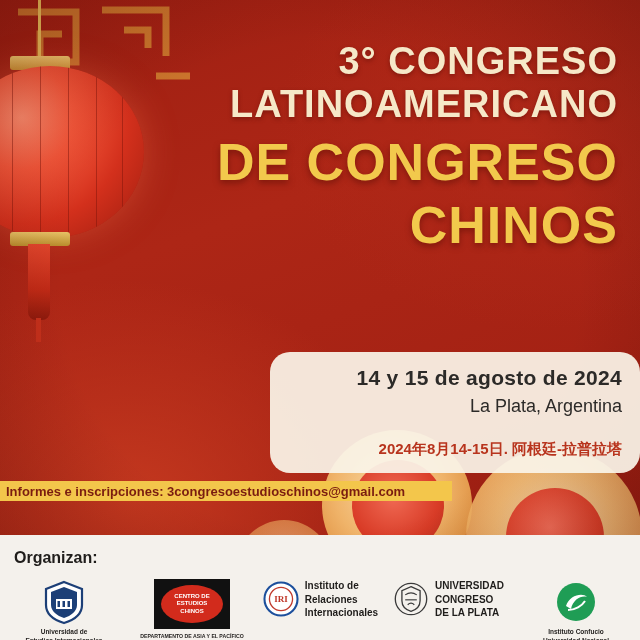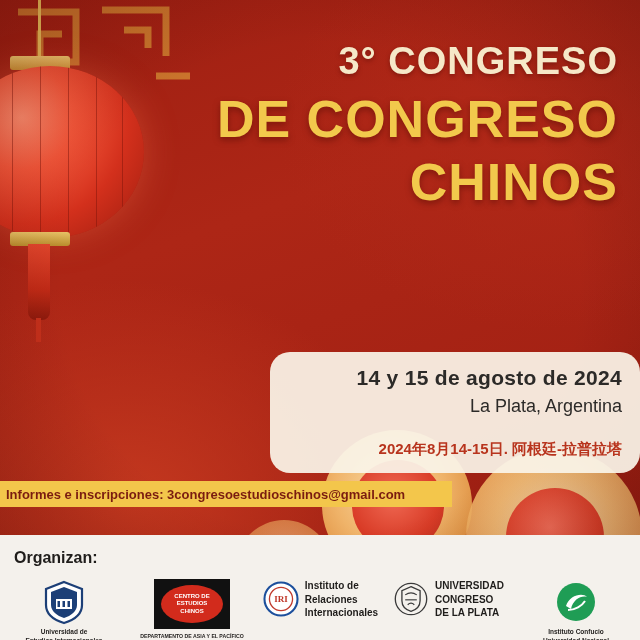--- a/index.html
+++ b/index.html
@@ -234,21 +234,21 @@
     color: #b8341d;
     margin-top: 23px;
     font-weight: bold;
   }
   
   .contact-band {
     position: absolute;
     left: 0;
     top: 481px;
     width: 452px;
-    height: 26px;
+    height: 20px;
     background: #f3c64b;
     display: flex;
     align-items: center;
   }
   .contact-text {
     font-size: 13px;
     font-weight: bold;
     color: #7a1c10;
     padding-left: 6px;
     white-space: nowrap;
@@ -368,20 +368,21 @@
   <div class="flower flower-a"></div>
   <div class="flower-a-core"></div>
   <div class="flower flower-c"></div>
   <div class="flower flower-b"></div>
   <div class="flower-b-core"></div>
 
   <div class="bg-vignette"></div>
 
   <div class="headline">
     <span class="hl-line1">3° CONGRESO</span>
+    <span class="hl-line2">LATINOAMERICANO</span>
     <span class="hl-big">DE CONGRESO</span>
     <span class="hl-big2">CHINOS</span>
   </div>
 
   <div class="date-box">
     <span class="date-line1">14 y 15 de agosto de 2024</span>
     <span class="date-line2">La Plata, Argentina</span>
     <span class="date-line3">2024年8月14-15日. 阿根廷-拉普拉塔</span>
   </div>
 

